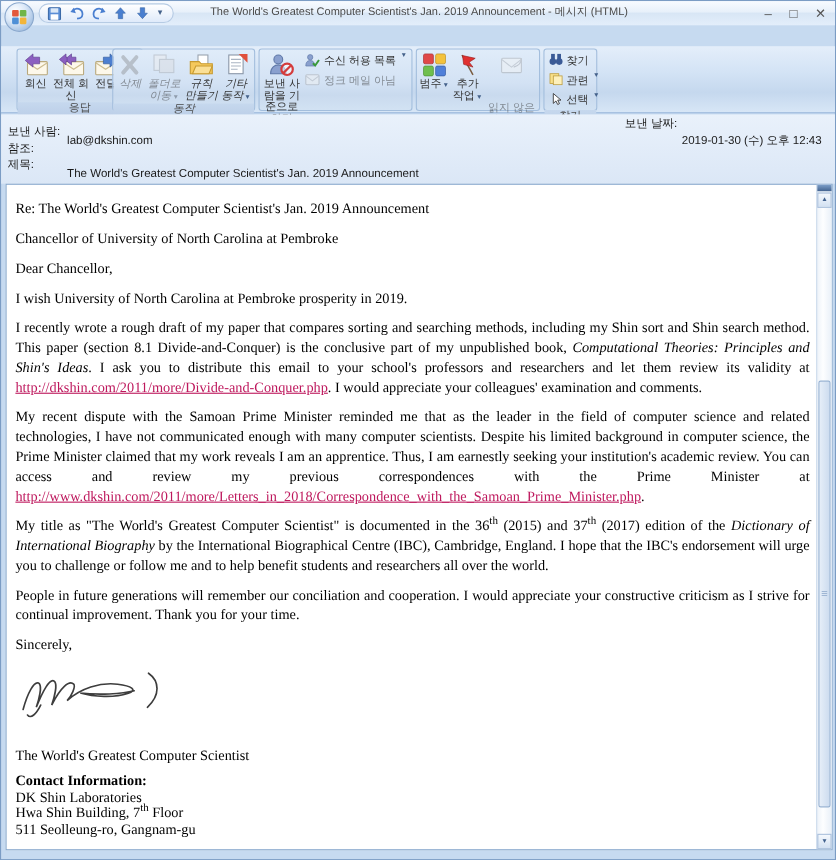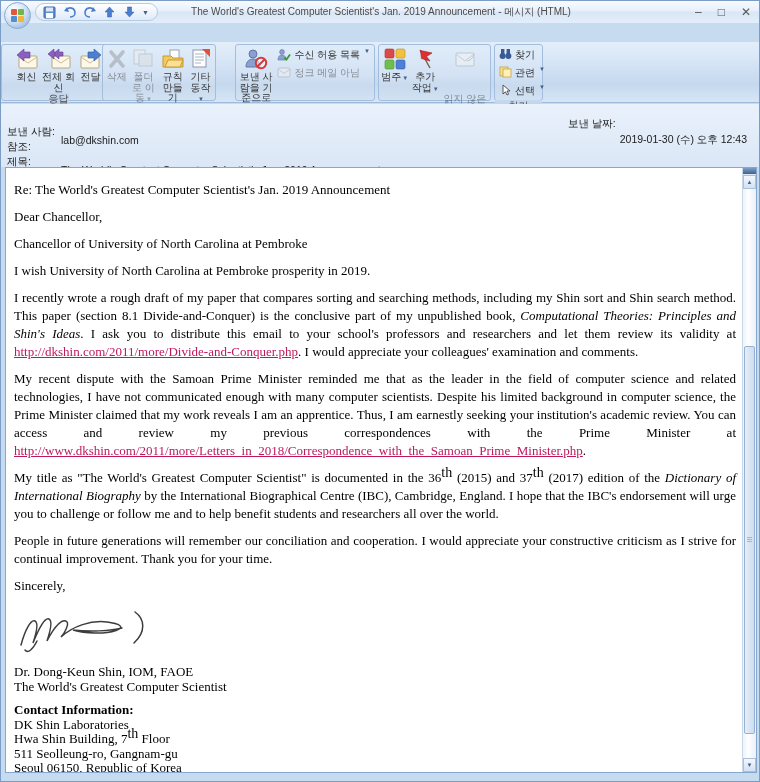--- a/index.html
+++ b/index.html
@@ -87,42 +87,42 @@
   .smallbtn{
     display:flex; align-items:flex-start; gap:3px; font-size:10px; color:#333;
     cursor:pointer; height:16px; padding:0 2px; border-radius:2px; white-space:nowrap;
   }
   .caret{ font-size:6px; color:#44618a; margin-left:1px; }
   .disabled{ opacity:.5; filter:grayscale(70%); cursor:default; }
   .vcol{ display:flex; flex-direction:column; gap:2px; padding-top:1px; }
   
   .headerpanel{
     position:absolute; left:0; top:103px; width:760px; height:63px;
-    background:linear-gradient(180deg,#e9f1fb,#dbe7f6); padding:20px 0 0 6px;
+    background:linear-gradient(180deg,#e9f1fb,#dbe7f6); padding:8px 0 0 6px;
   }
   .hrow{ height:15px; display:flex; font-size:10.5px; color:#1a1a1a; align-items:center; }
   .hlabel{ display:inline-block; width:50px; color:#1a1a1a; }
   .hvalue{ margin-left:4px;margin-top:16px; }
   .hdate{ margin-left:auto; margin-right:14px; display:flex; }
   .hdate .hlabel{ width:auto; }
   
   .bodywrap{
     position:absolute; left:4px; top:166px; width:752px; height:606px;
     background:#ffffff; border:1px solid #86a7cc;
   }
   .bodyarea{
     position:absolute; left:0; top:0; right:14px; bottom:0; overflow:hidden;
     padding:4px 6px 0 8px;
     font-family:"Liberation Serif", serif; font-size:13px; color:#000;
   }
   .bodyarea p{ margin:9px 0; line-height:18px; }
   .bodyarea p.justify{ text-align:justify; }
   .bodyarea p.tight{ line-height:14.5px; }
   .bodyarea a{ color:#be185d; text-decoration:underline; }
-  .bodyarea sup{ font-size:14px; line-height:0; }
+  .bodyarea sup{ font-size:10px; line-height:0; }
   .sigblock{ margin:2px 0 0 2px; height:52px; }
   
   .vscroll{
     position:absolute; right:0; top:0; bottom:0; width:14px;
     background:linear-gradient(90deg,#eef3f9,#fdfeff 40%,#e9f0f8);
     border-left:1px solid #c8d8ea;
   }
   .vs-split{ height:7px; background:linear-gradient(180deg,#7d9fc9,#41618e); border-bottom:1px solid #dde8f4; cursor:row-resize;}
   .vs-btn{
     height:14px; display:flex; align-items:center; justify-content:center;
@@ -190,21 +190,21 @@
     <div class="win-controls">
       <span>–</span>
       <span>□</span>
       <span>✕</span>
     </div>
   </div>
 
 
   <div class="ribbon">
 
-    <div class="rgroup" style="left:0; width:115px;align-items:center;">
+    <div class="rgroup" style="left:14px; width:115px;">
       <div class="content">
         <div class="bigbtn" style="width:29px;">
           <svg width="24" height="22" viewBox="0 0 24 22">
             <rect x="4" y="8" width="18" height="12" rx="1" fill="#fdf8ea" stroke="#b8a87c"></rect>
             <path d="M4 9 l9 6 9-6" stroke="#cdbd90" fill="none"></path>
             <path d="M9 1 L2 7 L9 13 V10 H15 V4 H9 Z" fill="#8b5fc0" stroke="#5f3f8f" stroke-width=".6"></path>
           </svg>
           <span class="lbl">회신</span>
         </div>
         <div class="bigbtn" style="width:33px;">
@@ -221,21 +221,21 @@
             <rect x="2" y="8" width="18" height="12" rx="1" fill="#fdf8ea" stroke="#b8a87c"></rect>
             <path d="M2 9 l9 6 9-6" stroke="#cdbd90" fill="none"></path>
             <path d="M15 1 L22 7 L15 13 V10 H9 V4 H15 Z" fill="#4d7fd0" stroke="#2f5a9e" stroke-width=".6"></path>
           </svg>
           <span class="lbl">전달</span>
         </div>
       </div>
       <div class="glabel">응답</div>
     </div>
 
-    <div class="rgroup" style="left:101px; width:114px;">
+    <div class="rgroup" style="left:101px; width:130px;font-style:italic;">
       <div class="content">
         <div class="bigbtn disabled" style="width:28px;">
           <svg width="22" height="22" viewBox="0 0 22 22">
             <path d="M5 4 L17 18 M17 4 L5 18" stroke="#8e9aab" stroke-width="3.6" stroke-linecap="round"></path>
           </svg>
           <span class="lbl">삭제</span>
         </div>
         <div class="bigbtn disabled" style="width:34px;">
           <svg width="22" height="22" viewBox="0 0 22 22">
             <rect x="2" y="2" width="11" height="14" fill="#e8eef5" stroke="#9fb0c4"></rect>
@@ -374,39 +374,39 @@
     </div>
     <div class="hrow">
       <span class="hlabel">제목:</span>
       <span class="hvalue">The World's Greatest Computer Scientist's Jan. 2019 Announcement</span>
     </div>
   </div>
 
   <div class="bodywrap">
     <div class="bodyarea">
         <p><span>Re: The World's Greatest Computer Scientist's Jan. 2019 Announcement</span></p>
+        <p><span>Chancellor of University of North Carolina at Pembroke</span></p>
         <p><span>Dear Chancellor,</span></p>
-        <p><span>Chancellor of University of North Carolina at Pembroke</span></p>
         <p><span>I wish University of North Carolina at Pembroke prosperity in 2019.</span></p>
         <p class="justify"><span>I recently wrote a rough draft of my paper that compares sorting and searching methods, including my Shin sort and Shin search method.  This paper (section 8.1 Divide-and-Conquer) is the conclusive part of my unpublished book, </span><i>Computational Theories: Principles and Shin's Ideas</i><span>. I ask you to distribute this email to your school's professors and researchers and let them review its validity at </span><a href="#">http://dkshin.com/2011/more/Divide-and-Conquer.php</a><span>. I would appreciate your colleagues' examination and comments.</span></p>
         <p class="justify"><span>My recent dispute with the Samoan Prime Minister reminded me that as the leader in the field of computer science and related technologies, I have not communicated enough with many computer scientists. Despite his limited background in computer science, the Prime Minister claimed that my work reveals I am an apprentice. Thus, I am earnestly seeking your institution's academic review. You can access and review my previous correspondences with the Prime Minister at </span><a href="#">http://www.dkshin.com/2011/more/Letters_in_2018/Correspondence_with_the_Samoan_Prime_Minister.php</a><span>.</span></p>
         <p class="justify"><span>My title as "The World's Greatest Computer Scientist" is documented in the 36</span><sup>th</sup><span> (2015) and 37</span><sup>th</sup><span> (2017) edition of the </span><i>Dictionary of International Biography</i><span> by the International Biographical Centre (IBC), Cambridge, England. I hope that the IBC's endorsement will urge you to challenge or follow me and to help benefit students and researchers all over the world.</span></p>
         <p class="justify"><span>People in future generations will remember our conciliation and cooperation. I would appreciate your constructive criticism as I strive for continual improvement. Thank you for your time.</span></p>
         <p><span>Sincerely,</span></p>
   <div class="sigblock">
     <svg width="140" height="52" viewBox="0 0 140 52">
       <g fill="none" stroke="#3d3d3d" stroke-width="1.5" stroke-linecap="round">
         <path d="M5 41 C9 26 15 15 19 17 C23 19 19 33 17 39 C23 24 29 13 33 15 C37 17 33 31 31 37 C39 21 47 14 51 18 C53 20 49 29 45 33 C57 22 75 16 91 18 C103 19.5 110 23 100 26.5 C88 30.5 69 29.5 57 26 C73 28 95 27 106 24"></path>
         <path d="M119 8 C129 15 130 28 118 39"></path>
         <path d="M21 37 C17 45 12 50 9 46"></path>
       </g>
     </svg>
   </div>
-<p class="tight"><span>Dr. Dong-Keun Shin, IOM, FAOE</span><br><span>The World's Greatest Computer Scientist</span></p>
-        <p class="tight"><b>Contact Information:</b><br><span>DK Shin Laboratories</span><br><span>Hwa Shin Building, 7</span><sup>th</sup><span> Floor</span><br><span>511 Seolleung-ro, Gangnam-gu</span><br><span>Seoul 06150, Republic of Korea</span><br><br><br><br><br></p>
+<p class="tight"><br><span>The World's Greatest Computer Scientist</span></p>
+        <p class="tight"><b>Contact Information:</b><br><span>DK Shin Laboratories</span><br><span>Hwa Shin Building, 7</span><sup>th</sup><span> Floor</span><br><span>511 Seolleung-ro, Gangnam-gu</span><br><br><br><br><br><br></p>
       </div>
     <div class="vscroll">
       <div class="vs-split"></div>
       <div class="vs-btn">▲</div>
       <div class="vs-thumb"></div>
       <div class="vs-btn bottom">▼</div>
     </div>
   </div>
 </div>
 

